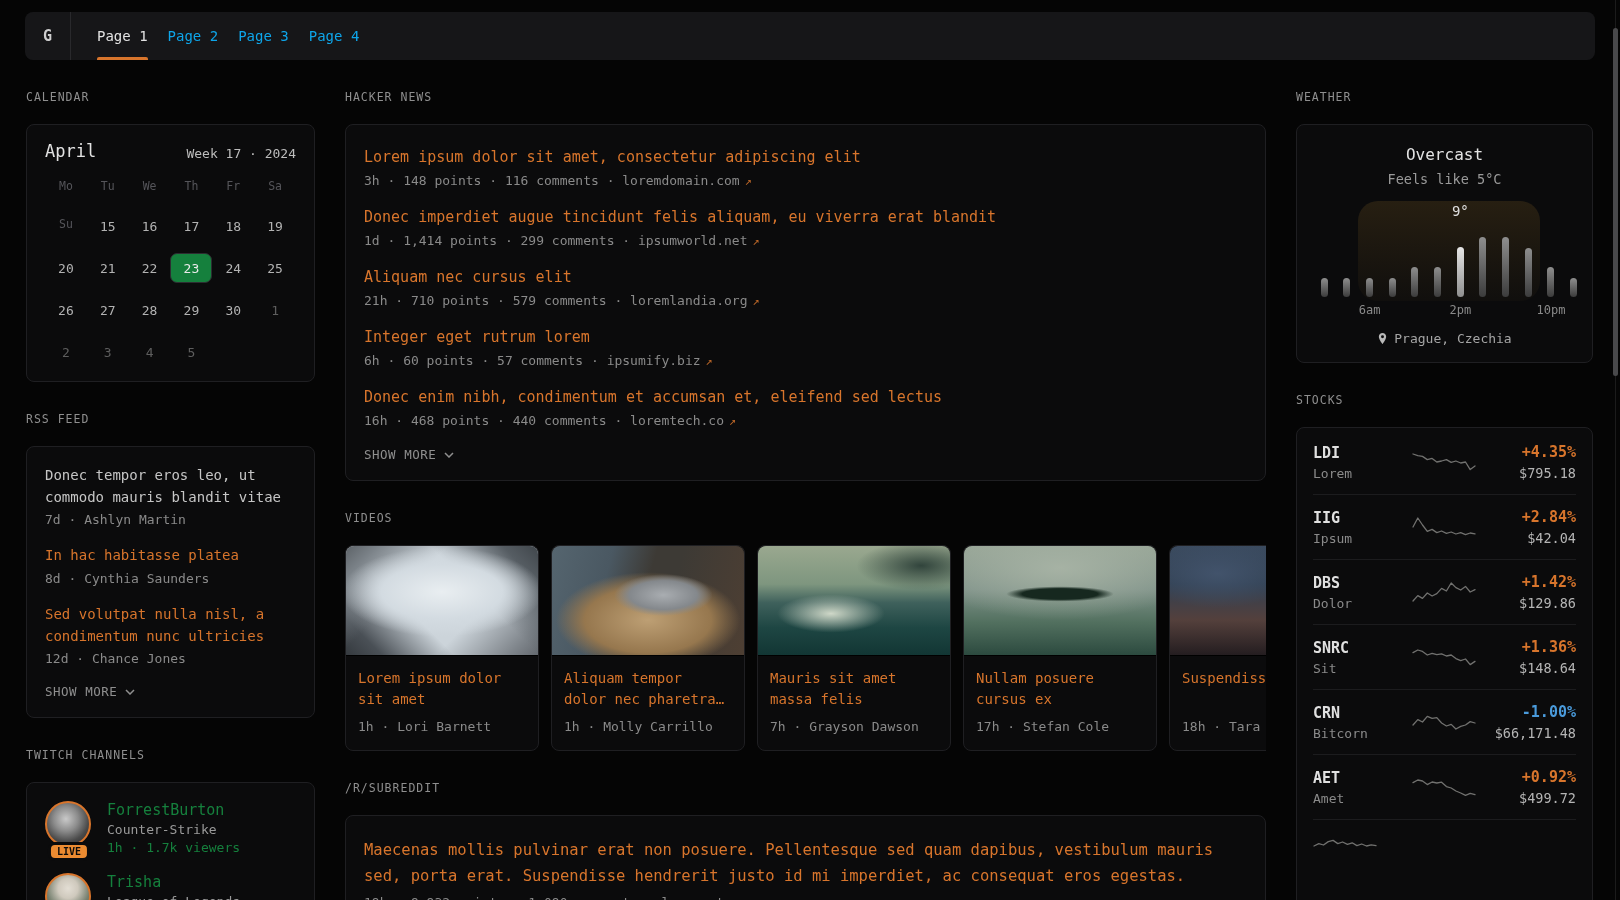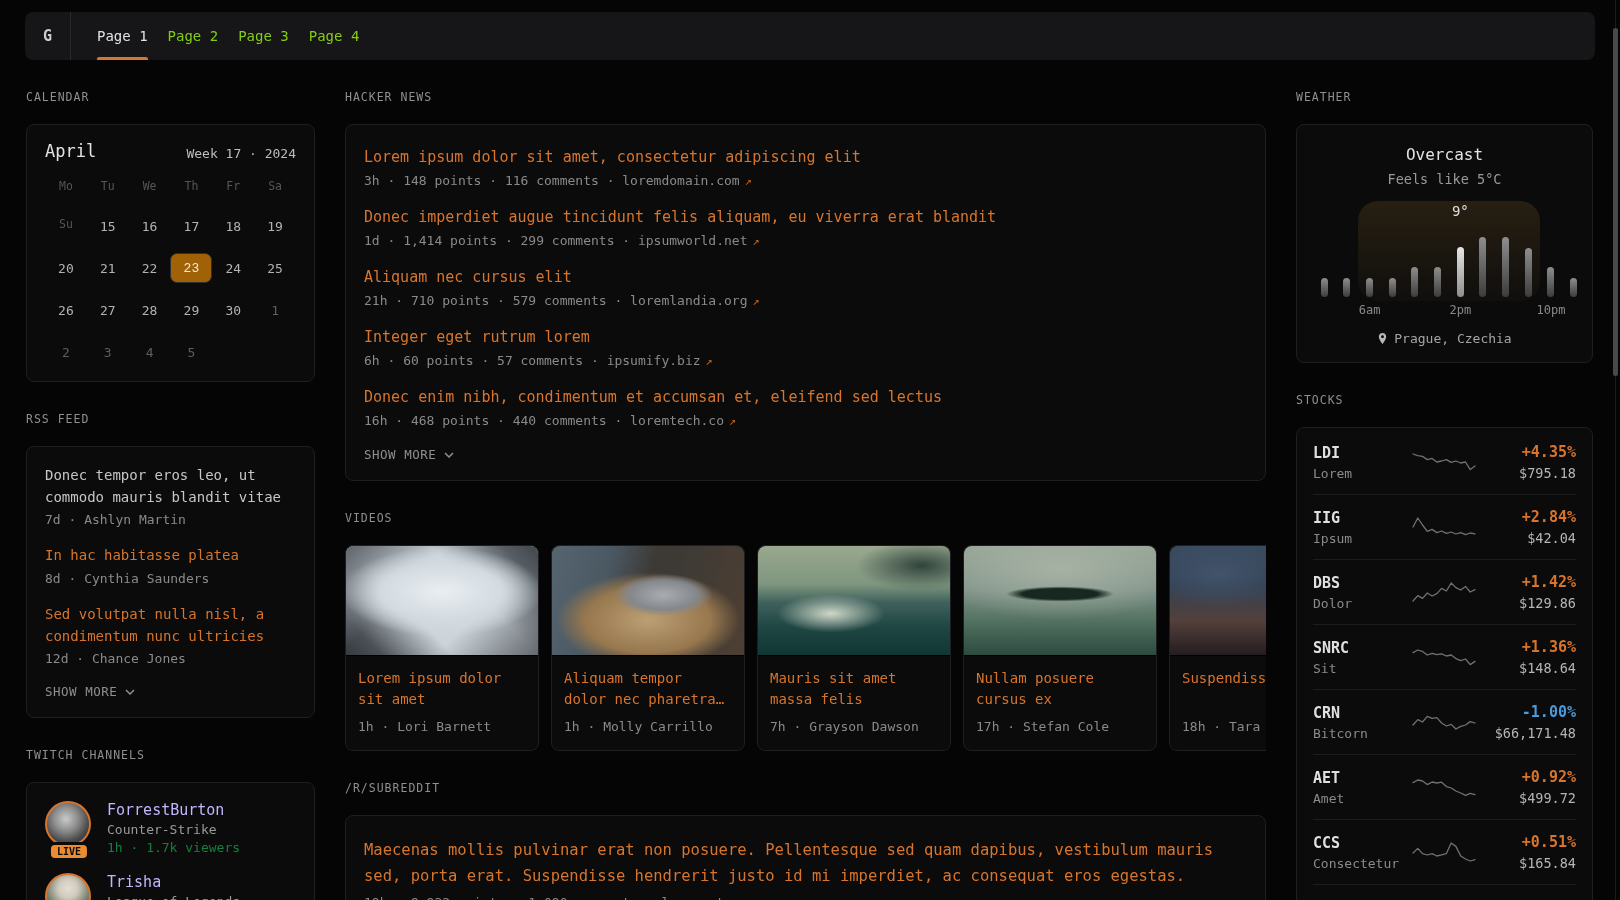--- a/index.html
+++ b/index.html
@@ -19,21 +19,21 @@
 
   
   .navbar{
     height:48px;margin:12px 25px 0 25px;background:#161618;border-radius:8px;
     display:flex;align-items:stretch;position:relative;
   }
   .logo-box{width:46px;display:flex;align-items:center;justify-content:center;
     border-right:1px solid #29292c;color:#cfcfcf;font-size:15px;font-weight:bold;}
   .tabs{display:flex;align-items:stretch;padding-left:16px;}
   .tab{position:relative;display:flex;align-items:center;padding:0 10px;
-    font-size:14px;color:#84cc16;cursor:pointer;}
+    font-size:14px;color:#0ea5e9;cursor:pointer;}
   .tab.active{color:#e2e2e2;}
   .tab .tab-underline{display:none;}
   .tab.active .tab-underline{display:block;position:absolute;left:10px;right:10px;bottom:0;
     height:3px;background:var(--accent);border-radius:2px 2px 0 0;}
 
   
   .content{
     display:grid;grid-template-columns:289px minmax(0,1fr) 297px;
     column-gap:30px;padding:0 27px 0 26px;align-items:start;
   }
@@ -49,21 +49,21 @@
   .cal-card{padding:16px 18px 14px;}
   .cal-head{display:flex;justify-content:space-between;align-items:flex-end;margin-bottom:12px;}
   .cal-month{font-size:17px;color:#e3e3e3;}
   .cal-week{font-size:13px;color:#bdbdbd;}
   .cal-grid{display:grid;grid-template-columns:repeat(6,1fr);row-gap:12px;}
   .cal-grid .dh{height:26px;display:flex;align-items:center;justify-content:center;
     font-size:11.5px;color:#55555a;}
   .cal-cell{height:30px;display:flex;align-items:center;justify-content:center;
     font-size:13px;color:#b3b3b3;border-radius:7px;}
   .cal-cell.muted{color:#5e5e5e;}
-  .cal-cell.selected{background:#a16207;border:1px solid #2d2d31;color:#eaeaea;font-family:Liberation Mono, monospace;}
+  .cal-cell.selected{background:#15803d;border:1px solid #2d2d31;color:#eaeaea;}
 
   
   .feed-card{padding:18px;}
   .item-title{display:block;color:var(--accent);text-decoration:none;cursor:pointer;}
   .item-title.muted{color:#c6c6c6;}
   .item-meta{color:var(--meta);}
   .arrow{color:var(--accent);opacity:.85;margin-left:5px;font-size:12px;cursor:pointer;}
   .show-more{display:flex;align-items:center;gap:8px;color:#8f8f8f;font-size:12.5px;
     letter-spacing:.5px;cursor:pointer;background:none;border:none;
     font-family:inherit;padding:0;margin-top:16px;}
@@ -78,21 +78,21 @@
   .tw-row{display:flex;gap:14px;margin-bottom:18px;cursor:pointer;}
   .tw-avatar-wrap{position:relative;width:48px;flex:0 0 48px;}
   .tw-avatar{width:46px;height:46px;border-radius:50%;border:2px solid var(--accent);}
   .tw-row.offline .tw-avatar{border-color:#4a4a4d;}
   .av-1{background:radial-gradient(circle at 45% 38%,#c9c9c9 0%,#8c8c8c 35%,#4a4a4a 65%,#222 100%);}
   .av-2{background:radial-gradient(circle at 50% 32%,#e3ded4 0%,#cfc9bd 28%,#76806f 60%,#39413a 100%);}
   .av-3{background:radial-gradient(circle at 50% 40%,#ece8e2 0%,#cdbfa8 45%,#9b8c74 80%,#6f6354 100%);}
   .live-badge{position:absolute;left:50%;bottom:-6px;transform:translateX(-50%);
     background:var(--live);color:#0b0b0b;font-size:10px;font-weight:bold;
     padding:1px 6px;border-radius:7px;border:3px solid var(--card-bg);}
-  .tw-name{font-size:15px;color:#c4b5fd;margin-bottom:3px;}
+  .tw-name{font-size:15px;color:#15803d;margin-bottom:3px;}
   .tw-game{font-size:13px;color:#9a9a9a;margin-bottom:3px;}
   .tw-meta{font-size:13px;color:#15803d;}
 
   
   .hn-card{padding:22px 18px 18px;}
   .hn-item{margin-bottom:19px;}
   .hn-item .item-title{font-size:15px;line-height:1.4;margin-bottom:5px;}
   .hn-item .item-meta{font-size:13px;}
   .sub-card{padding:22px 18px;height:125px;overflow:hidden;}
   .sub-item .item-title{font-size:15.5px;line-height:1.65;margin-bottom:6px;}
@@ -494,33 +494,20 @@
           </div>
           <svg class="spark" width="64" height="26" viewBox="0 0 64 26">
               <polyline points="1.0,8.6 5.8,6.0 10.5,7.0 15.3,10.6 20.1,8.0 24.8,9.0 29.6,8.2 34.4,12.6 39.2,14.0 43.9,17.0 48.7,19.0 53.5,21.4 58.2,19.4 63.0,20.6"></polyline>
             </svg>
           <div class="s-right">
             <div class="s-change">+0.92%</div>
             <div class="s-price">$499.72</div>
           </div>
         </div>
 
-        <div class="stock-row">
-          <div>
-            <div class="s-sym">CCS</div>
-            <div class="s-name">Consectetur</div>
-          </div>
-          <svg class="spark" width="64" height="26" viewBox="0 0 64 26">
-              <polyline points="1.0,14.0 5.8,9.4 10.5,14.6 15.3,16.0 20.1,14.6 24.8,17.0 29.6,15.8 34.4,14.6 39.2,4.0 43.9,7.4 48.7,17.0 53.5,20.0 58.2,22.0 63.0,20.6"></polyline>
-            </svg>
-          <div class="s-right">
-            <div class="s-change">+0.51%</div>
-            <div class="s-price">$165.84</div>
-          </div>
-        </div>
 
         <div class="stock-row">
 
           <svg class="spark" width="64" height="26" viewBox="0 0 64 26">
               <polyline points="1.0,13.0 5.8,10.6 10.5,12.0 15.3,8.6 20.1,7.4 24.8,10.6 29.6,9.0 34.4,11.4 39.2,9.8 43.9,12.6 48.7,11.0 53.5,13.0 58.2,11.8 63.0,12.6"></polyline>
             </svg>
 
         </div>
 
       </div>

